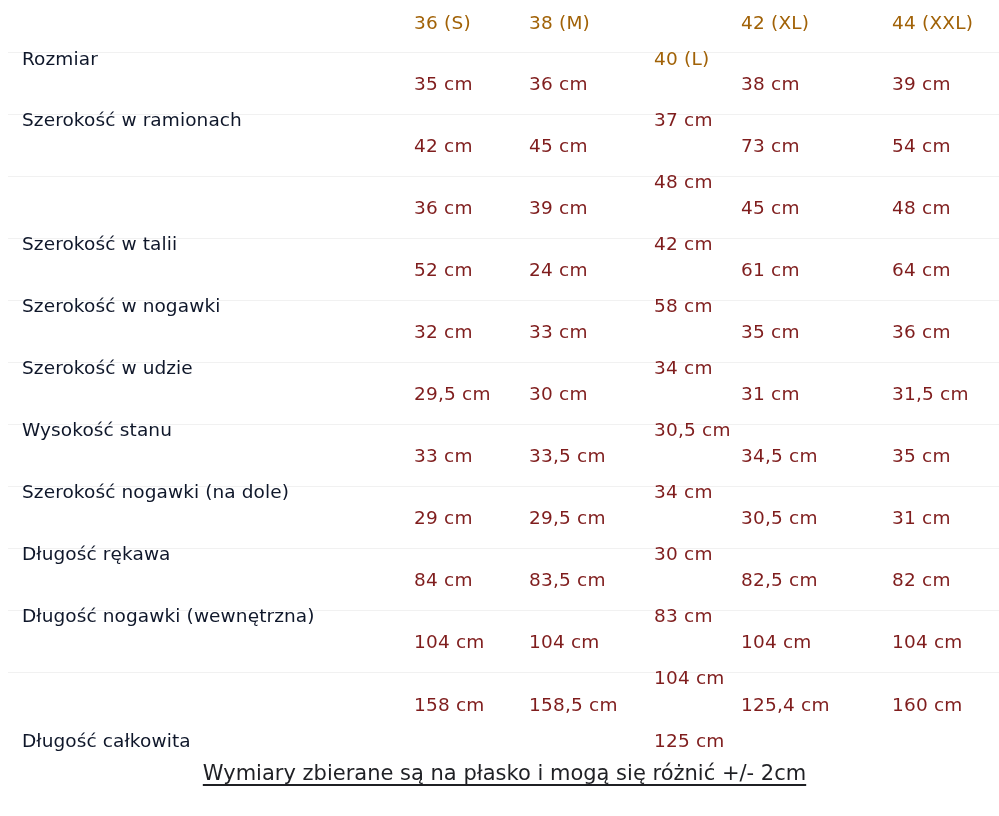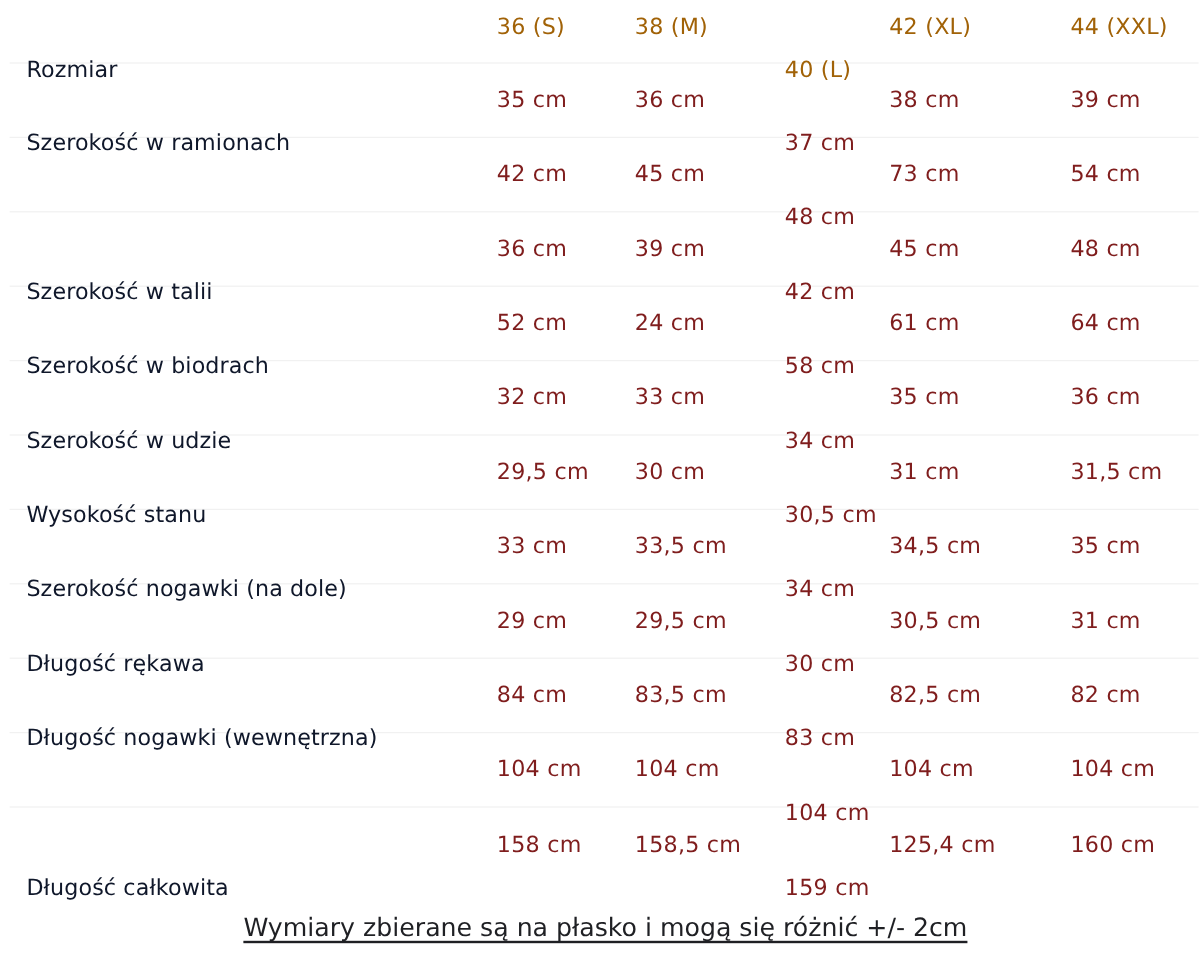--- a/index.html
+++ b/index.html
@@ -70,21 +70,21 @@
   <div class="row">
     <div class="cell label">Szerokość w talii</div>
     <div class="cell value c0">36 cm</div>
     <div class="cell value c1">39 cm</div>
     <div class="cell value c2">42 cm</div>
     <div class="cell value c3">45 cm</div>
     <div class="cell value c4">48 cm</div>
   </div>
 
   <div class="row">
-    <div class="cell label">Szerokość w biodrach</div>
+    <div class="cell label">Szerokość w nogawki</div>
     <div class="cell value c0">52 cm</div>
     <div class="cell value c1">24 cm</div>
     <div class="cell value c2">58 cm</div>
     <div class="cell value c3">61 cm</div>
     <div class="cell value c4">64 cm</div>
   </div>
 
   <div class="row">
     <div class="cell label">Szerokość w udzie</div>
     <div class="cell value c0">32 cm</div>
@@ -135,19 +135,19 @@
     <div class="cell value c1">104 cm</div>
     <div class="cell value c2">104 cm</div>
     <div class="cell value c3">104 cm</div>
     <div class="cell value c4">104 cm</div>
   </div>
 
   <div class="row last">
     <div class="cell label">Długość całkowita</div>
     <div class="cell value c0">158 cm</div>
     <div class="cell value c1">158,5 cm</div>
-    <div class="cell value c2">159 cm</div>
+    <div class="cell value c2">125 cm</div>
     <div class="cell value c3">125,4 cm</div>
     <div class="cell value c4">160 cm</div>
   </div>
 </div>
 
 <div class="note">Wymiary zbierane są na płasko i mogą się różnić +/- 2cm</div>
 
 </body></html>

